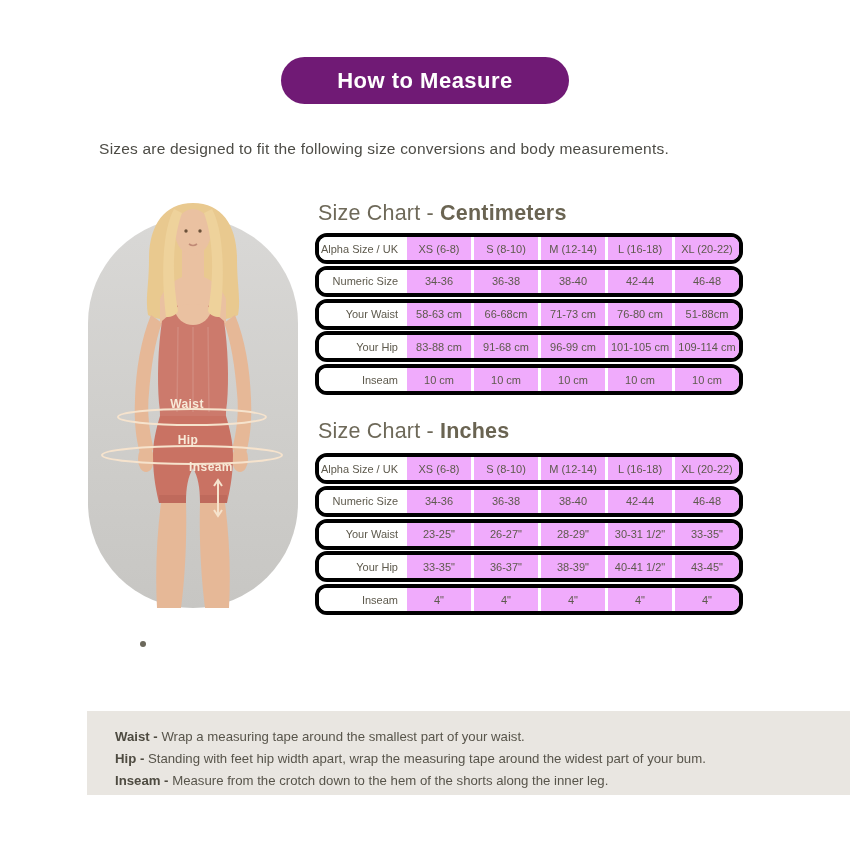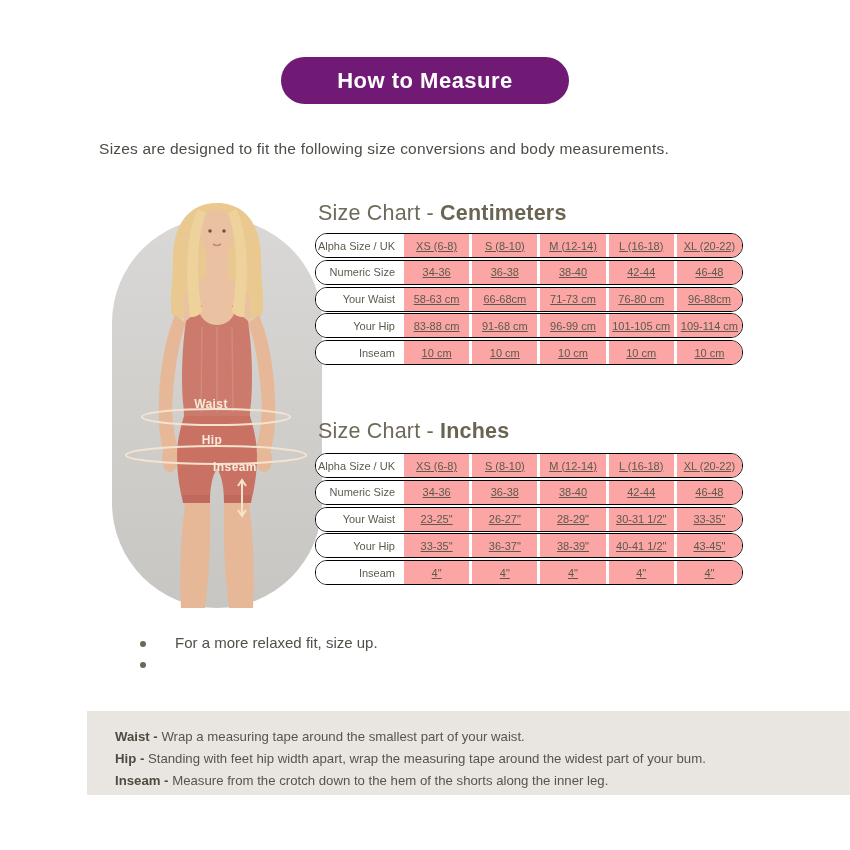--- a/index.html
+++ b/index.html
@@ -12,46 +12,46 @@
     position:absolute;top:57px;left:50%;transform:translateX(-50%);
     width:288px;height:47px;border-radius:24px;background:#701a75;
     color:#ffffff;font-weight:bold;font-size:22px;letter-spacing:.5px;
     display:flex;align-items:center;justify-content:center;
   }
   .subtitle{
     position:absolute;top:140px;left:0;width:768px;margin:0;
     text-align:center;font-size:15.5px;color:#4d4c46;letter-spacing:.2px;
   }
   
-  .figure-wrap{position:absolute;left:88px;top:218px;width:193px;height:390px;margin-left:24px;}
+  .figure-wrap{position:absolute;left:88px;top:218px;width:193px;height:390px;}
   .figure-oval{
     position:absolute;left:0;top:0;width:210px;height:390px;border-radius:105px;
     background:linear-gradient(180deg,#d9d8d6 0%,#cfcecb 55%,#c7c6c3 100%);
   }
   .figure-svg{position:absolute;left:0;top:-21px;overflow:visible;}
   .meas-label{font-size:12px;font-weight:bold;fill:#f8ead8;letter-spacing:.4px;}
   
   .chart-title{
     position:absolute;left:318px;margin:0;font-size:21.5px;font-weight:normal;
     color:#6e6959;letter-spacing:.2px;
   }
   .chart-title b{font-weight:bold;color:#6a6452;}
   .size-table{position:absolute;left:315px;width:428px;}
   .trow{
-    height:23px;border:1px solid #000000;border-radius:12px;overflow:hidden;
+    height:23px;border:4px solid #000000;border-radius:12px;overflow:hidden;
     display:flex;background:#ffffff;margin-bottom:1.8px;
     font-size:11px;color:#5d594c;
   }
   .tlabel{
     width:88px;flex:0 0 88px;display:flex;align-items:center;justify-content:flex-end;
     padding-right:9px;background:#ffffff;box-sizing:border-box;white-space:nowrap;
   }
   .tcell{
-    flex:1;margin-right:3px;background:#fca5a5;display:flex;align-items:center;
-    justify-content:center;white-space:nowrap;text-decoration:underline;
+    flex:1;margin-right:3px;background:#f0abfc;display:flex;align-items:center;
+    justify-content:center;white-space:nowrap;
   }
   .tcell:last-child{margin-right:0;}
   
   .notes{position:absolute;left:140px;top:634px;margin:0;padding:0;list-style:none;}
   .notes li{display:flex;align-items:flex-start;height:21px;font-size:15px;color:#514f48;}
   .dot{width:6px;height:6px;border-radius:50%;background:#6b685b;flex:0 0 6px;margin:7px 29px 0 0;}
   
   .defs{
     position:absolute;left:87px;top:711px;width:810px;height:84px;background:#e9e6e1;
     box-sizing:border-box;padding:15px 20px 0 28px;font-size:13.2px;color:#57544a;
@@ -138,21 +138,21 @@
       <div class="tcell">38-40</div>
       <div class="tcell">42-44</div>
       <div class="tcell">46-48</div>
     </div>
     <div class="trow">
       <div class="tlabel">Your Waist</div>
       <div class="tcell">58-63 cm</div>
       <div class="tcell">66-68cm</div>
       <div class="tcell">71-73 cm</div>
       <div class="tcell">76-80 cm</div>
-      <div class="tcell">96-88cm</div>
+      <div class="tcell">51-88cm</div>
     </div>
     <div class="trow">
       <div class="tlabel">Your Hip</div>
       <div class="tcell">83-88 cm</div>
       <div class="tcell">91-68 cm</div>
       <div class="tcell">96-99 cm</div>
       <div class="tcell">101-105 cm</div>
       <div class="tcell">109-114 cm</div>
     </div>
     <div class="trow">
@@ -205,24 +205,20 @@
       <div class="tcell">4"</div>
       <div class="tcell">4"</div>
       <div class="tcell">4"</div>
       <div class="tcell">4"</div>
     </div>
   </div>
 
 <ul class="notes" id="notes">
     <li>
       <span class="dot"></span>
-      <span>For a more relaxed fit, size up.</span>
-    </li>
-    <li>
-      <span class="dot"></span>
     </li>
   </ul>
 
 <div class="defs" id="defs">
     <div class="def-line"><b>Waist - </b><span>Wrap a measuring tape around the smallest part of your waist.</span></div>
     <div class="def-line"><b>Hip - </b><span>Standing with feet hip width apart, wrap the measuring tape around the widest part of your bum.</span></div>
     <div class="def-line"><b>Inseam - </b><span>Measure from the crotch down to the hem of the shorts along the inner leg.</span></div>
   </div>
 
 </body></html>

